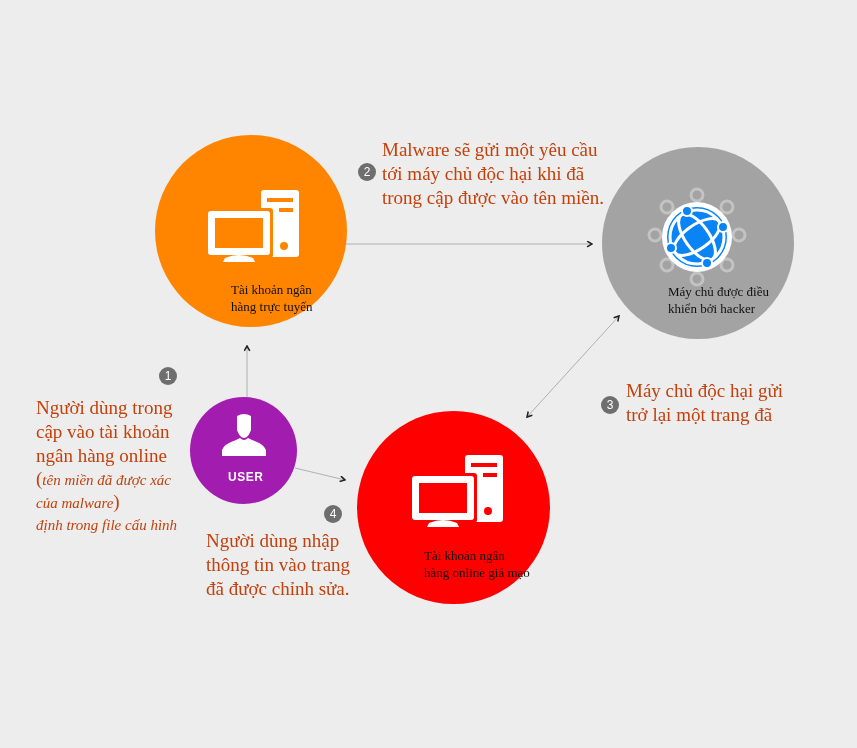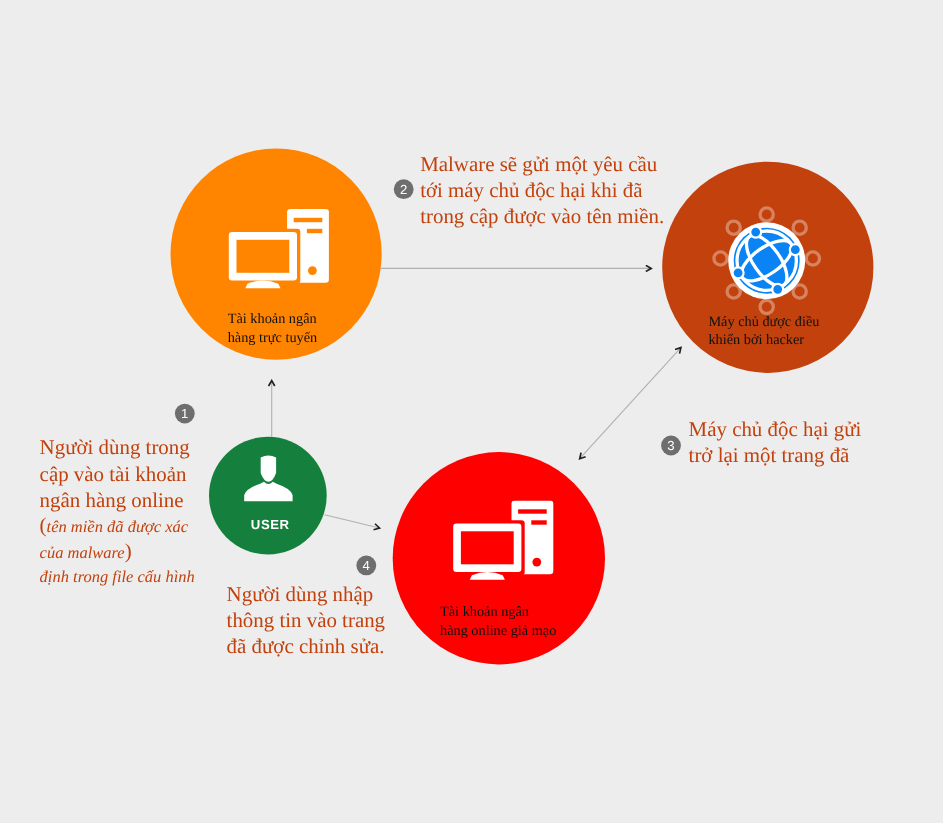--- a/index.html
+++ b/index.html
@@ -2,21 +2,21 @@
 <html><head>
   <meta charset="utf-8">
   <style>
     html, body { margin:0; padding:0; }
     body {
       width:857px; height:748px; background:#ededed; position:relative; overflow:hidden;
       font-family:"Liberation Serif", "DejaVu Serif", serif; color:#111;
     }
     .abs { position:absolute; }
     .circle { position:absolute; border-radius:50%; }
-    .c-label { position:absolute; font-size:13px; line-height:17px; color:#111; }
+    .c-label { position:absolute; font-size:13px; line-height:17px; color:#111;margin-left:24px; }
     .step {
       position:absolute; width:18px; height:18px; border-radius:50%; background:#6e6e6e;
       color:#fff; font-family:"Liberation Sans", sans-serif; font-size:12px; line-height:18px; text-align:center;
     }
     .caption { position:absolute; font-size:19px; line-height:24px; color:#c2410c; }
     .caption .it { font-style:italic; font-size:15px; line-height:22px; }
     .caption .paren { font-size:19px; }
     svg.lines { position:absolute; left:0; top:0; }
     .user-label { position:absolute; font-family:"Liberation Sans", sans-serif; font-weight:bold; font-size:12px; color:#fff; letter-spacing:0.5px; }
   </style>
@@ -50,21 +50,21 @@
     <rect x="3" y="21" width="62" height="44" rx="3" fill="#fff"></rect>
     <rect x="10" y="28" width="48" height="30" fill="#ff8400"></rect>
     <path d="M20,68 Q34,62 48,68 L50,72 L18,72 Z" fill="#fff"></path>
   </svg>
   <div class="c-label" style="left:52px;top:146px;">
     <div>Tài khoản ngân</div>
     <div>hàng trực tuyến</div>
   </div>
 </div>
 
-<div class="circle" style="left: 602px; top: 147px; width: 192px; height: 192px; background: #c2410c;">
+<div class="circle" style="left: 602px; top: 147px; width: 192px; height: 192px; background: #a3a3a3;">
   <svg class="abs" style="left:45px;top:40px" width="100" height="100" viewBox="0 0 100 100">
     <g fill="none" stroke="rgba(255,255,255,0.35)" stroke-width="3">
       <circle cx="50" cy="8" r="6"></circle>
         <circle cx="80" cy="20" r="6"></circle>
         <circle cx="92" cy="48" r="6"></circle>
       <circle cx="80" cy="78" r="6"></circle>
         <circle cx="50" cy="92" r="6"></circle>
         <circle cx="20" cy="78" r="6"></circle>
       <circle cx="8" cy="48" r="6"></circle>
         <circle cx="20" cy="20" r="6"></circle>
@@ -97,21 +97,21 @@
     <rect x="3" y="21" width="62" height="44" rx="3" fill="#fff"></rect>
     <rect x="10" y="28" width="48" height="30" fill="#fe0000"></rect>
     <path d="M20,68 Q34,62 48,68 L50,72 L18,72 Z" fill="#fff"></path>
   </svg>
   <div class="c-label" style="left:43px;top:136px;">
     <div>Tài khoản ngân</div>
     <div>hàng online giả mạo</div>
   </div>
 </div>
 
-<div class="circle" style="left: 190px; top: 397px; width: 107px; height: 107px; background: #15803d;">
+<div class="circle" style="left: 190px; top: 397px; width: 107px; height: 107px; background: #a21caf;">
   <svg class="abs" style="left:30px;top:15px" width="48" height="44" viewBox="0 0 48 44">
     <path d="M17,4 Q24,0 31,4 L31,18 Q28,26 24,26 Q20,26 17,18 Z" fill="#fff"></path>
     <path d="M2,44 L2,38 Q4,32 16,28 L20,26 Q24,30 28,26 L32,28 Q44,32 46,38 L46,44 Z" fill="#fff"></path>
   </svg>
   <div class="user-label" style="left:38px;top:73px;">USER</div>
 </div>
 
 <div class="step" style="left:159px;top:367px;">1</div>
 <div class="step" style="left:358px;top:163px;">2</div>
 <div class="step" style="left:601px;top:396px;">3</div>

